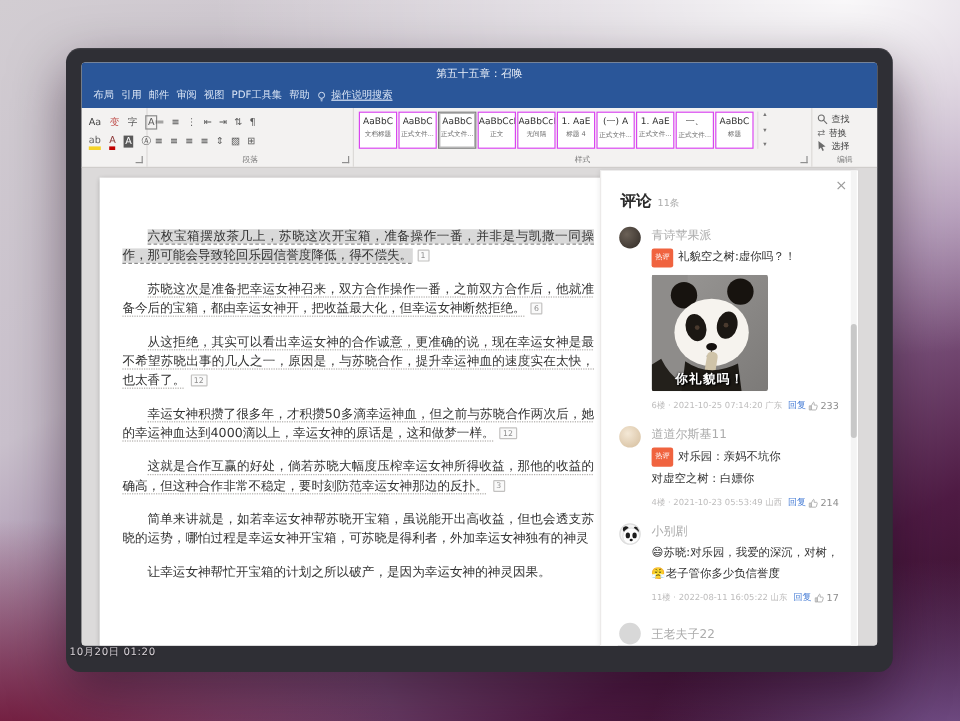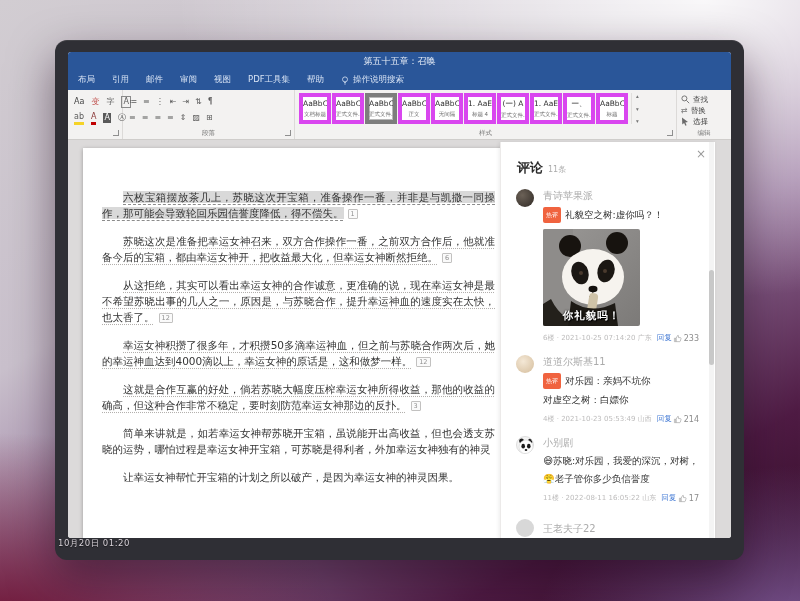--- a/index.html
+++ b/index.html
@@ -12,41 +12,41 @@
       linear-gradient(150deg,#d2cdd2 0%,#c9c0cc 35%,#94729c 60%,#4f1b44 82%,#2e0b22 100%);
   }
   .clock{position:absolute;left:58px;top:538px;font-size:8.5px;color:#d8d2d8;letter-spacing:.5px;z-index:5;text-shadow:0 1px 1px rgba(0,0,0,.5);}
   .frame{position:absolute;left:55px;top:40px;width:689px;height:520px;background:#2f2f35;border-radius:12px;
     box-shadow:0 18px 45px rgba(30,5,25,.5), inset 0 1px 0 rgba(255,255,255,.08);}
   .window{position:absolute;left:13px;top:12px;width:663px;height:486px;background:#fff;border-radius:3px;overflow:hidden;}
 
   
   .titlebar{height:18px;background:#2a5699;display:flex;align-items:center;justify-content:center;}
   .titlebar span{font-size:9px;color:#e9eff8;}
-  .tabrow{height:20px;background:#2a5699;display:flex;align-items:center;gap:17px;padding-left:10px;}
+  .tabrow{height:20px;background:#2a5699;display:flex;align-items:center;gap:6px;padding-left:10px;}
   .tab{font-size:8.5px;color:#d9e4f5;cursor:default;}
-  .searchbox{display:flex;align-items:flex-end;gap:4px;font-size:8.5px;color:#d9e4f5;}
+  .searchbox{display:flex;align-items:flex-end;gap:4px;font-size:8.5px;color:#d9e4f5;text-decoration:underline;}
 
   
   .ribbon{height:49px;background:#f3f2f1;border-bottom:1px solid #cfcdcb;display:flex;}
   .rgroup{position:relative;border-right:1px solid #dcdad8;padding:4px 4px 11px 6px;box-sizing:border-box;}
   .glabel{position:absolute;bottom:1px;left:0;width:100%;text-align:center;font-size:6.5px;color:#7b7b7b;}
   .launcher{position:absolute;right:3px;bottom:3px;width:5px;height:5px;border-right:1px solid #8f8f8f;border-bottom:1px solid #8f8f8f;}
   .irow{display:flex;align-items:center;gap:7px;height:16px;}
   .ricon{font-size:8px;color:#5b5b5b;line-height:10px;cursor:default;}
   .ic-phonetic{color:#c0504d;}
   .ic-case{color:#444;}
   .ic-highlight{border-bottom:3px solid #f5d327;}
   .ic-fontcolor{border-bottom:3px solid #c00000;color:#8a3535;}
   .ic-charshade{background:#595959;color:#fff;padding:0 1px;}
   .gfont{width:55px;}
   .gpara{width:172px;}
   .gpara .irow{gap:6px;}
   .gstyles{flex:1;display:flex;align-items:flex-start;padding:3px 2px 11px 4px;}
-  .sitem{width:32px;height:31px;background:#fff;border:4px solid #d946ef;margin-right:1px;text-align:center;padding-top:2px;box-sizing:border-box;overflow:hidden;}
+  .sitem{width:32px;height:31px;background:#fff;border:1px solid #d946ef;margin-right:1px;text-align:center;padding-top:2px;box-sizing:border-box;overflow:hidden;}
   .sitem.sel{border-color:#7d7d7d;box-shadow:inset 0 0 0 1px #b9b9b9;}
   .sprev{font-size:7.5px;color:#2f2f2f;white-space:nowrap;}
   .slabel{font-size:5.5px;color:#6c6c6c;margin-top:3px;white-space:nowrap;}
   .scol{width:11px;margin-left:2px;border-left:1px solid #e0dedc;display:flex;flex-direction:column;align-items:center;justify-content:space-between;height:31px;font-size:5.5px;color:#777;}
   .gedit{width:54px;border-right:none;padding:4px 2px 11px 4px;}
   .erow{display:flex;align-items:center;gap:3px;height:11px;font-size:7.5px;color:#3f3f3f;}
 
   
   .docarea{position:relative;height:399px;background:#dcdada;overflow:hidden;}
   .page{position:absolute;left:15px;top:8px;width:432px;height:391px;background:#fff;box-shadow:0 1px 4px rgba(0,0,0,.3);

